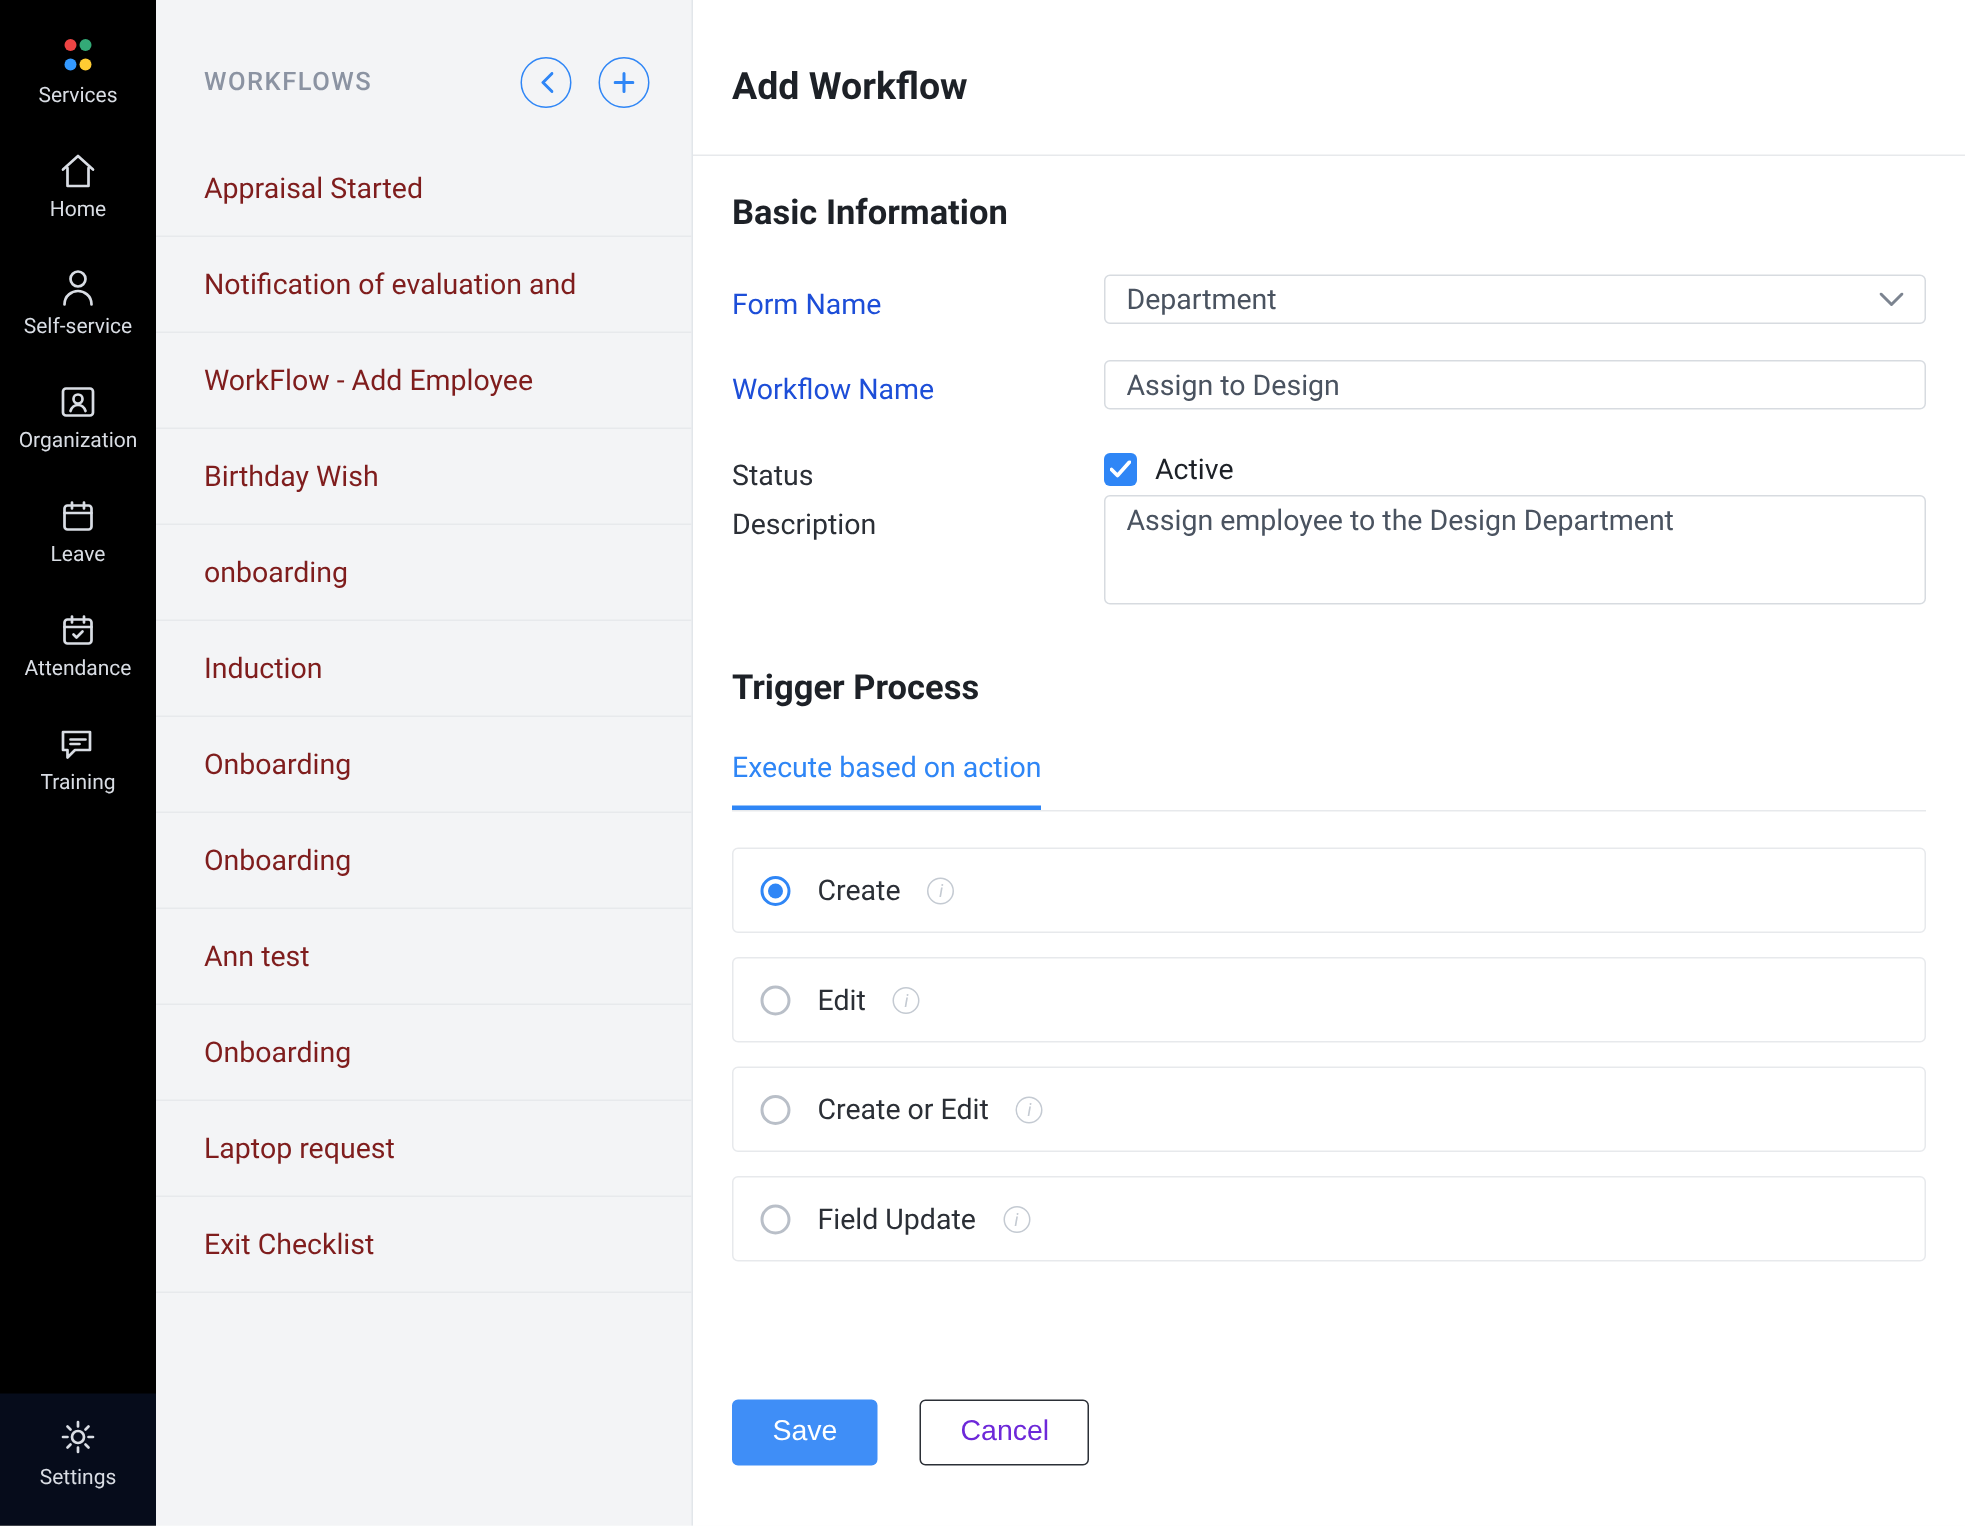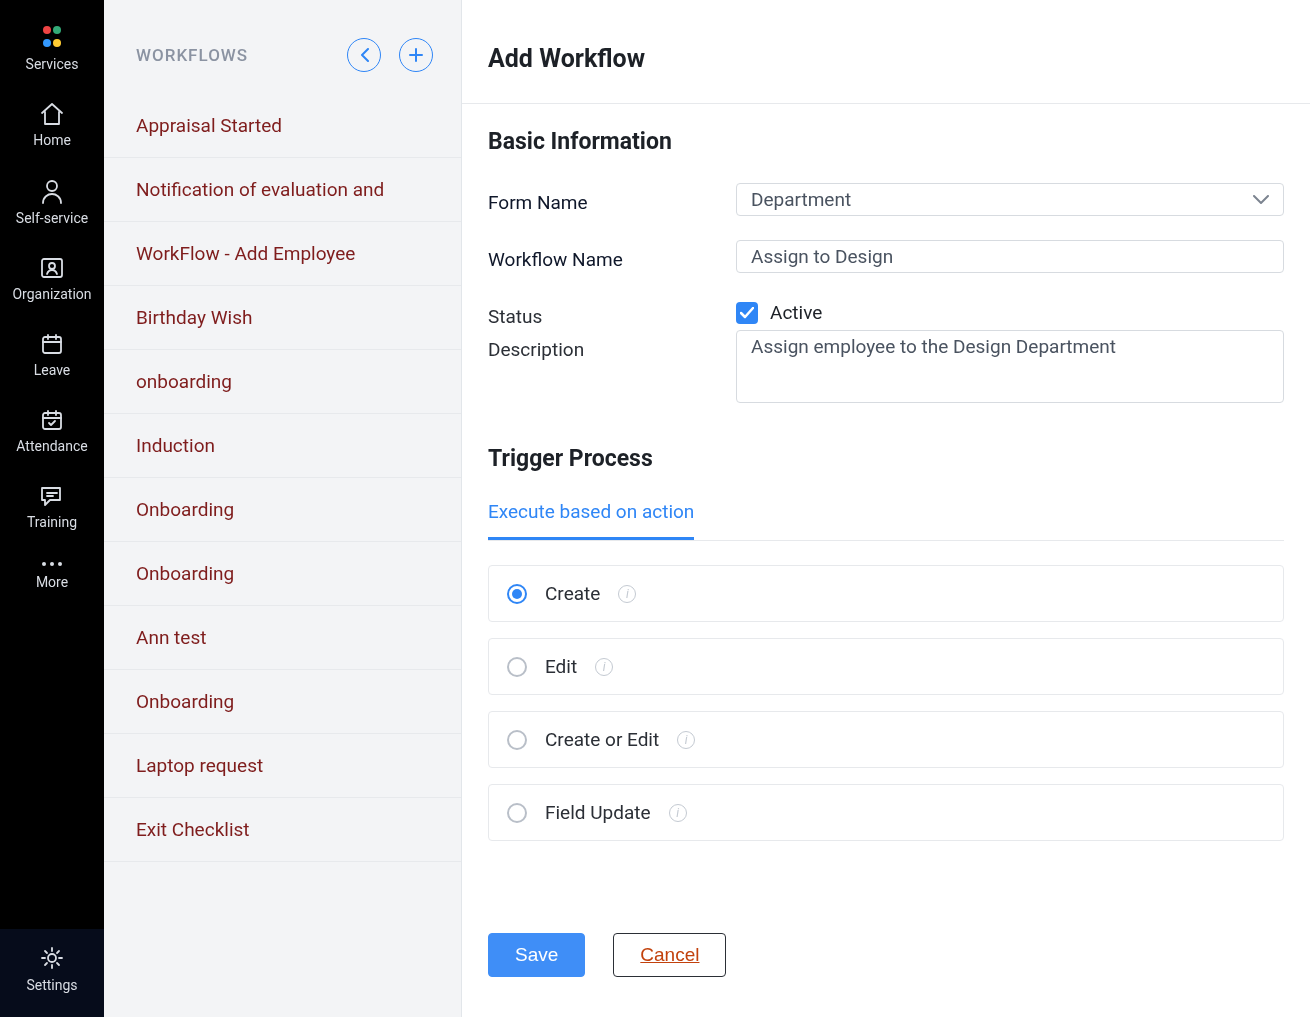--- a/index.html
+++ b/index.html
@@ -53,21 +53,21 @@
     .main-head{
       padding:44px 26px 30px; font-size:25px; font-weight:700;
       border-bottom:1px solid #e7e9ec;
     }
     .section{padding:24px 26px 4px;}
     .section h2{font-size:23px;font-weight:700;margin-bottom:28px;}
     .form-row{
       display:flex; align-items:flex-start; margin-bottom:24px;
     }
     .form-row .lbl{
-      width:248px; font-size:19px; color:#0f172a; padding-top:8px;
+      width:248px; font-size:19px; color:#1d4ed8; padding-top:8px;
     }
     .form-row .lbl.normal{color:#2b2f36;}
     .ctrl{flex:1;}
     .select,.input,.textarea{
       width:100%; border:1px solid #d7dbe0; border-radius:4px;
       padding:4px 14px; font-size:19px; color:#4a5360; background:#fff;
       font-family:inherit;
       gap:48px;
     }
     .select{display:flex;align-items:center;justify-content:space-between;cursor:pointer;}
@@ -106,21 +106,21 @@
     
     .footer{
       position:absolute; left:0; right:0; bottom:0;
       padding:20px 26px 40px; background:#fff;
       display:flex; gap:28px;
     }
     .btn{
       font-size:19px;padding:10px 26px;border-radius:4px;cursor:pointer;
     }
     .btn-primary{background:#3f8ef7;color:#fff;border:1px solid #3f8ef7;}
-    .btn-secondary{background:#fff;color:#c2410c;border:1px solid #2b2f36;text-decoration:underline;}
+    .btn-secondary{background:#fff;color:#6d28d9;border:1px solid #2b2f36;}
     svg{display:block;}
   </style>
 </head>
 <body>
 
 <nav class="leftnav" id="leftnav">
     <div class="nav-item">
       <div class="nav-ic">
         <div class="logo-dots">
           <span style="background:#e44"></span>
@@ -177,30 +177,20 @@
                <div>Attendance</div>
     </div>
     <div class="nav-item">
       <div class="nav-ic">
         <svg width="26" height="24" viewBox="0 0 26 24">
           <path stroke="currentColor" fill="none" stroke-width="1.8" stroke-linecap="round" stroke-linejoin="round" d="M3 4h18v12H11l-5 5v-5H3z"></path>
           <path stroke="currentColor" fill="none" stroke-width="1.8" stroke-linecap="round" stroke-linejoin="round" d="M8 9h10M8 12h6"></path>
         </svg>
       </div>
                <div>Training</div>
-    </div>
-    <div class="nav-item">
-      <div class="nav-ic">
-        <svg width="26" height="8" viewBox="0 0 26 8">
-          <circle fill="currentColor" cx="5" cy="4" r="2"></circle>
-          <circle fill="currentColor" cx="13" cy="4" r="2"></circle>
-          <circle fill="currentColor" cx="21" cy="4" r="2"></circle>
-        </svg>
-      </div>
-               <div>More</div>
     </div>
     <div class="nav-item active" style="margin-top: auto; padding-bottom: 24px;">
       <div class="nav-ic">
         <svg width="26" height="26" viewBox="0 0 26 26">
           <circle stroke="currentColor" fill="none" stroke-width="1.8" stroke-linecap="round" stroke-linejoin="round" cx="13" cy="13" r="4"></circle>
           <path stroke="currentColor" fill="none" stroke-width="1.8" stroke-linecap="round" stroke-linejoin="round" d="M13 3v3M13 20v3M3 13h3M20 13h3M6 6l2 2M18 18l2 2M6 20l2-2M18 8l2-2"></path>
         </svg>
       </div>
                <div>Settings</div>
     </div>

